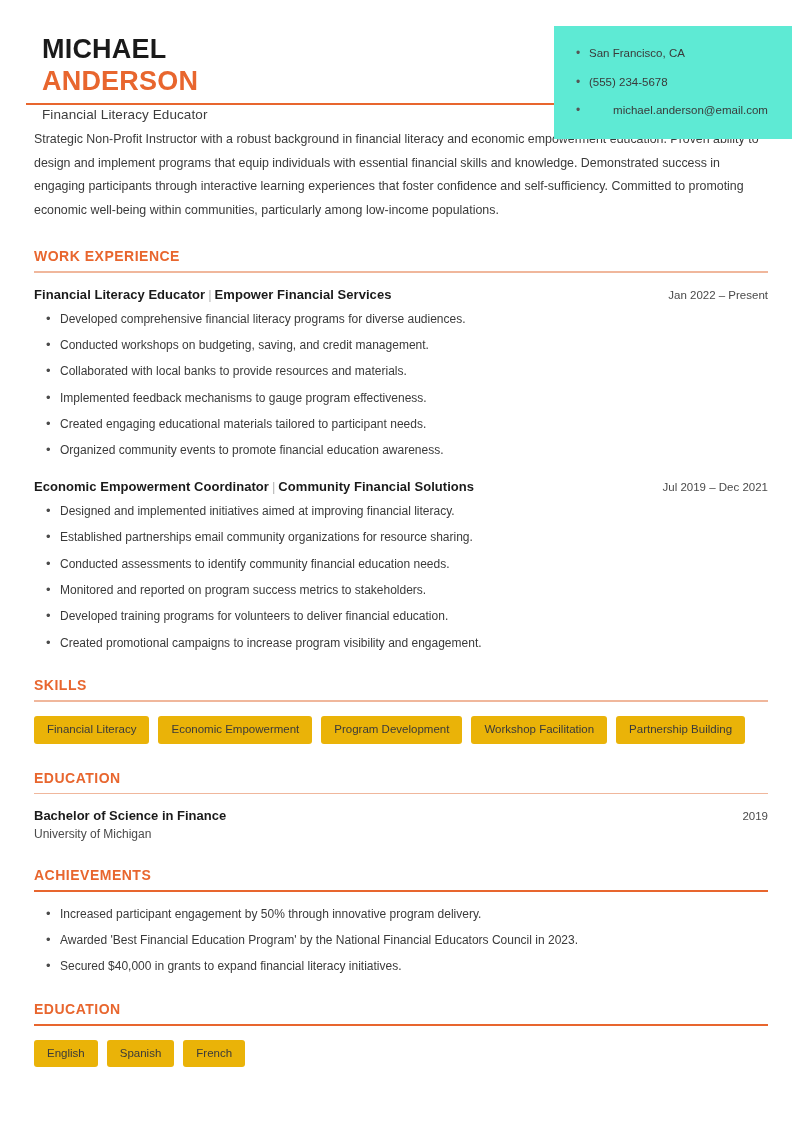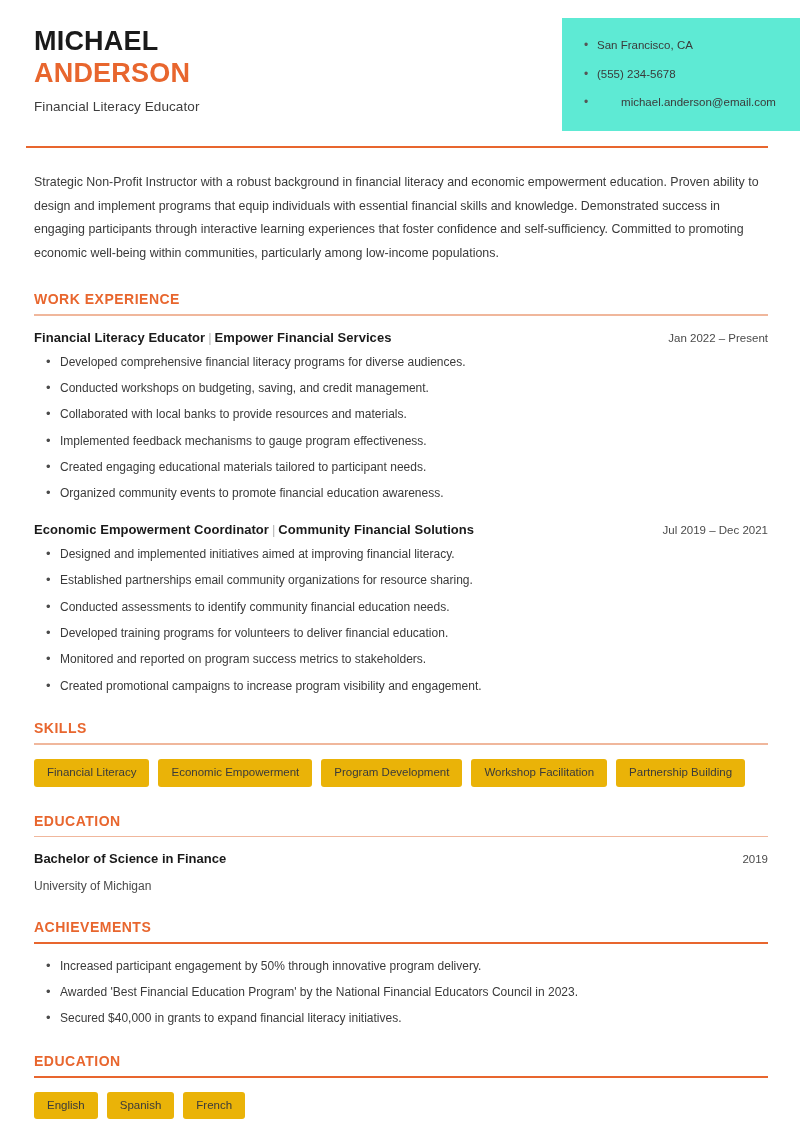--- a/index.html
+++ b/index.html
@@ -23,22 +23,22 @@
     background: #ffffff;
     overflow: hidden;
   }
 
   
   .header {
     position: relative;
     display: flex;
     align-items: flex-start;
     justify-content: space-between;
-    padding: 0;
-    height: 146px;
+    padding: 8px;
+    height: 103px;
   }
 
   .header-left {
     padding: 26px 0 0 34px;
   }
 
   .name-first {
     font-size: 27px;
     font-weight: bold;
     letter-spacing: 0.2px;
@@ -217,21 +217,21 @@
 
   .edu-degree {
     font-size: 13px;
     font-weight: bold;
     color: #1a1a1a;
   }
 
   .edu-school {
     font-size: 12px;
     color: #4a4a4a;
-    margin-top: 13px;
+    margin-top: 4px;
   }
 
   .edu-year {
     font-size: 11.5px;
     color: #4a4a4a;
     white-space: nowrap;
     padding-left: 14px;
   }
 
   
@@ -289,22 +289,22 @@
         <div class="exp-head">
           <div class="exp-role">
             <span>Economic Empowerment Coordinator</span><span class="exp-sep">|</span><span>Community Financial Solutions</span>
           </div>
           <div class="exp-dates">Jul 2019 – Dec 2021</div>
         </div>
         <ul class="bullets">
           <li>Designed and implemented initiatives aimed at improving financial literacy.</li>
           <li>Established partnerships email community organizations for resource sharing.</li>
           <li>Conducted assessments to identify community financial education needs.</li>
+          <li>Monitored and reported on program success metrics to stakeholders.</li>
           <li>Developed training programs for volunteers to deliver financial education.</li>
-          <li>Monitored and reported on program success metrics to stakeholders.</li>
           <li>Created promotional campaigns to increase program visibility and engagement.</li>
         </ul>
       </div>
     </div>
 
     <div class="section">
       <div class="section-title">SKILLS</div>
       <div class="section-rule"></div>
       <div class="tag-row">
         <span class="tag">Financial Literacy</span>

